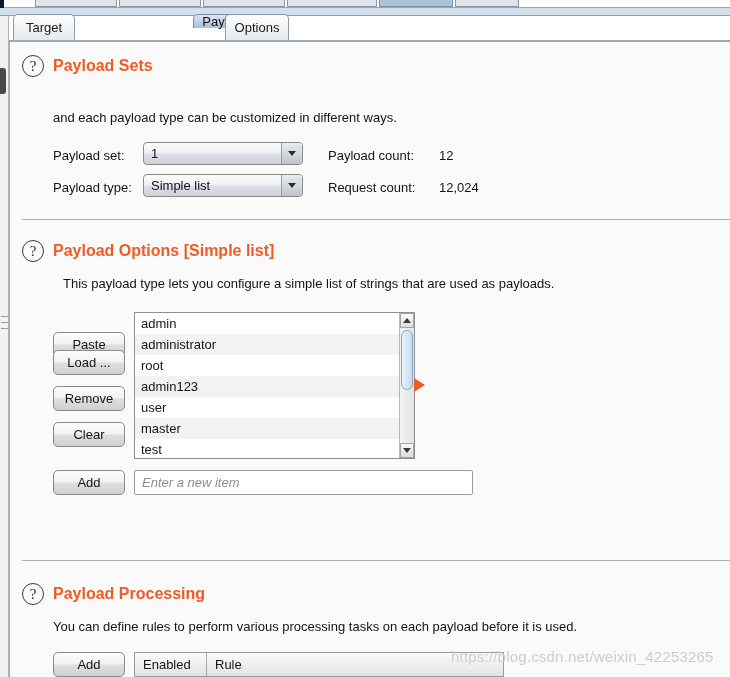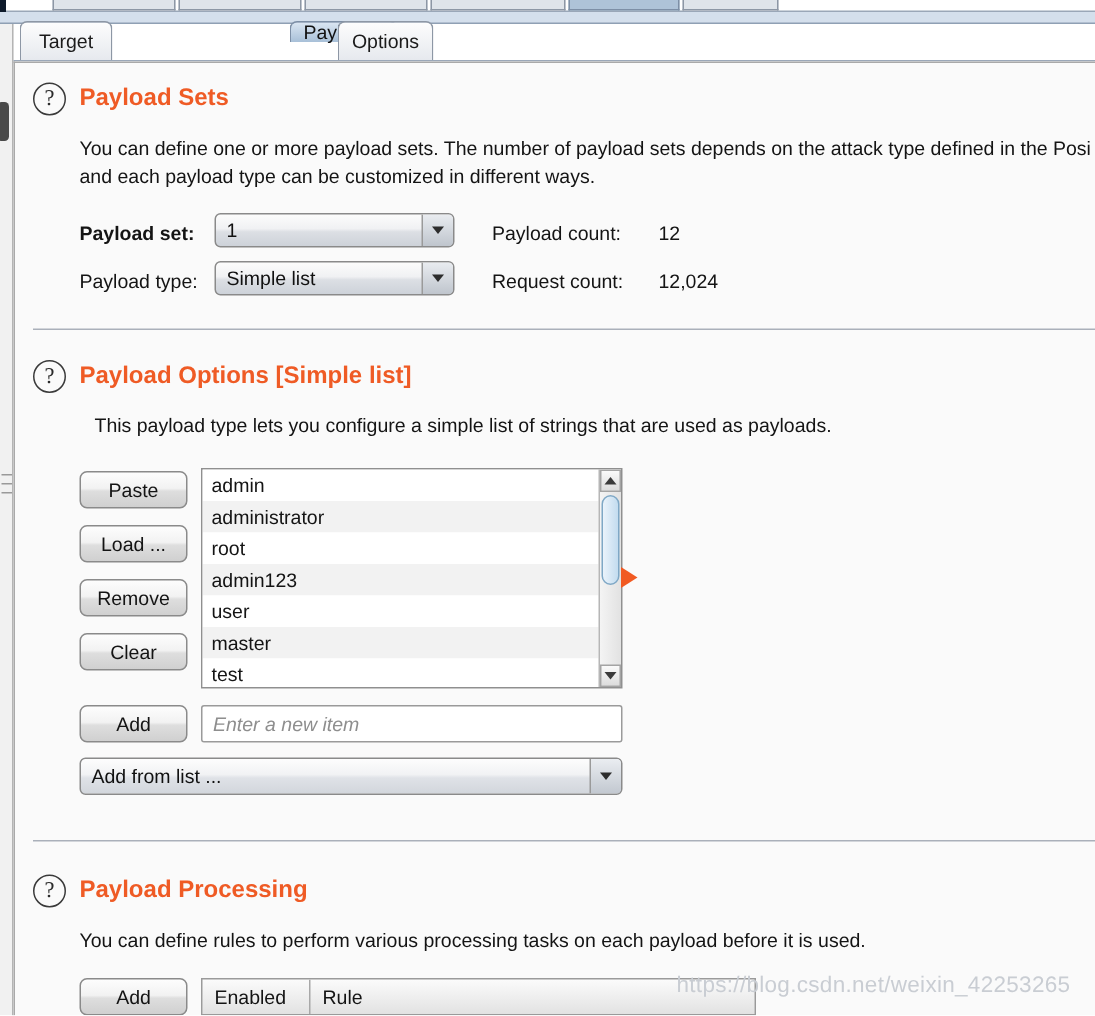--- a/index.html
+++ b/index.html
@@ -344,24 +344,23 @@
     <div class="tab" style="left:216px; width:64px;">
         <span>Options</span>
       </div>
   </div>
 
   <div class="panel">
     <div class="panel-inner">
 
       <div class="qmark" style="left:12px; top:13px;">?</div>
       <div class="sec-title" style="left:43px; top:15px;">Payload Sets</div>
-      <div class="sec-desc" style="left:43px; top:47px;">You can define one or more payload sets. The number of payload sets depends on the attack type defined in the Posi</div>
       <div class="sec-desc" style="left:43px; top:66px;">and each payload type can be customized in different ways.</div>
 
-      <div class="flabel" style="left:43px; top:106px;font-weight:bold;">Payload set:</div>
+      <div class="flabel" style="left:43px; top:106px;">Payload set:</div>
       <div class="combo" style="left:133px; top:100px; width:160px; height:23px;">
         <span class="cval">1</span>
         <span class="carrow">
             <i></i>
           </span>
       </div>
       <div class="flabel" style="left:318px; top:106px;">Payload count:</div>
       <div class="flabel" style="left:429px; top:106px;">12</div>
 
       <div class="flabel" style="left:43px; top:138px;">Payload type:</div>
@@ -373,21 +372,21 @@
       </div>
       <div class="flabel" style="left:318px; top:138px;">Request count:</div>
       <div class="flabel" style="left:429px; top:138px;">12,024</div>
 
       <div class="divider" style="top:177px;"></div>
 
       <div class="qmark" style="left:12px; top:198px;">?</div>
       <div class="sec-title" style="left:43px; top:200px;">Payload Options [Simple list]</div>
       <div class="sec-desc" style="left:53px; top:232px;">This payload type lets you configure a simple list of strings that are used as payloads.</div>
 
-      <div class="btn" style="left:43px; top:272px; width:72px; height:25px;align-items:center;">
+      <div class="btn" style="left:43px; top:290px; width:72px; height:25px;align-items:center;">
           <span>Paste</span>
         </div>
       <div class="btn" style="left:43px; top:308px; width:72px; height:25px;">
           <span>Load ...</span>
         </div>
       <div class="btn" style="left:43px; top:344px; width:72px; height:25px;">
           <span>Remove</span>
         </div>
       <div class="btn" style="left:43px; top:380px; width:72px; height:25px;">
           <span>Clear</span>
@@ -412,30 +411,24 @@
               <i></i>
             </div>
         </div>
       </div>
 
       <div class="cursor-arrow" style="left:404px; top:336px;"></div>
 
       <div class="btn" style="left:43px; top:428px; width:72px; height:25px;">
           <span>Add</span>
         </div>
-      <div class="textinput" style="left:124px; top:428px; width:281px; height:25px;">
+      <div class="textinput" style="left:124px; top:428px; width:339px; height:25px;">
         <span class="ph">Enter a new item</span>
       </div>
 
-      <div class="widecombo" style="left:43px; top:463px; width:362px; height:25px;">
-        <span class="cval">Add from list ...</span>
-        <span class="carrow">
-            <i></i>
-          </span>
-      </div>
 
       <div class="divider" style="top:518px;"></div>
 
       <div class="qmark" style="left:12px; top:541px;">?</div>
       <div class="sec-title" style="left:43px; top:543px;">Payload Processing</div>
       <div class="sec-desc" style="left:43px; top:575px;">You can define rules to perform various processing tasks on each payload before it is used.</div>
 
       <div class="btn" style="left:43px; top:610px; width:72px; height:25px;">
           <span>Add</span>
         </div>

